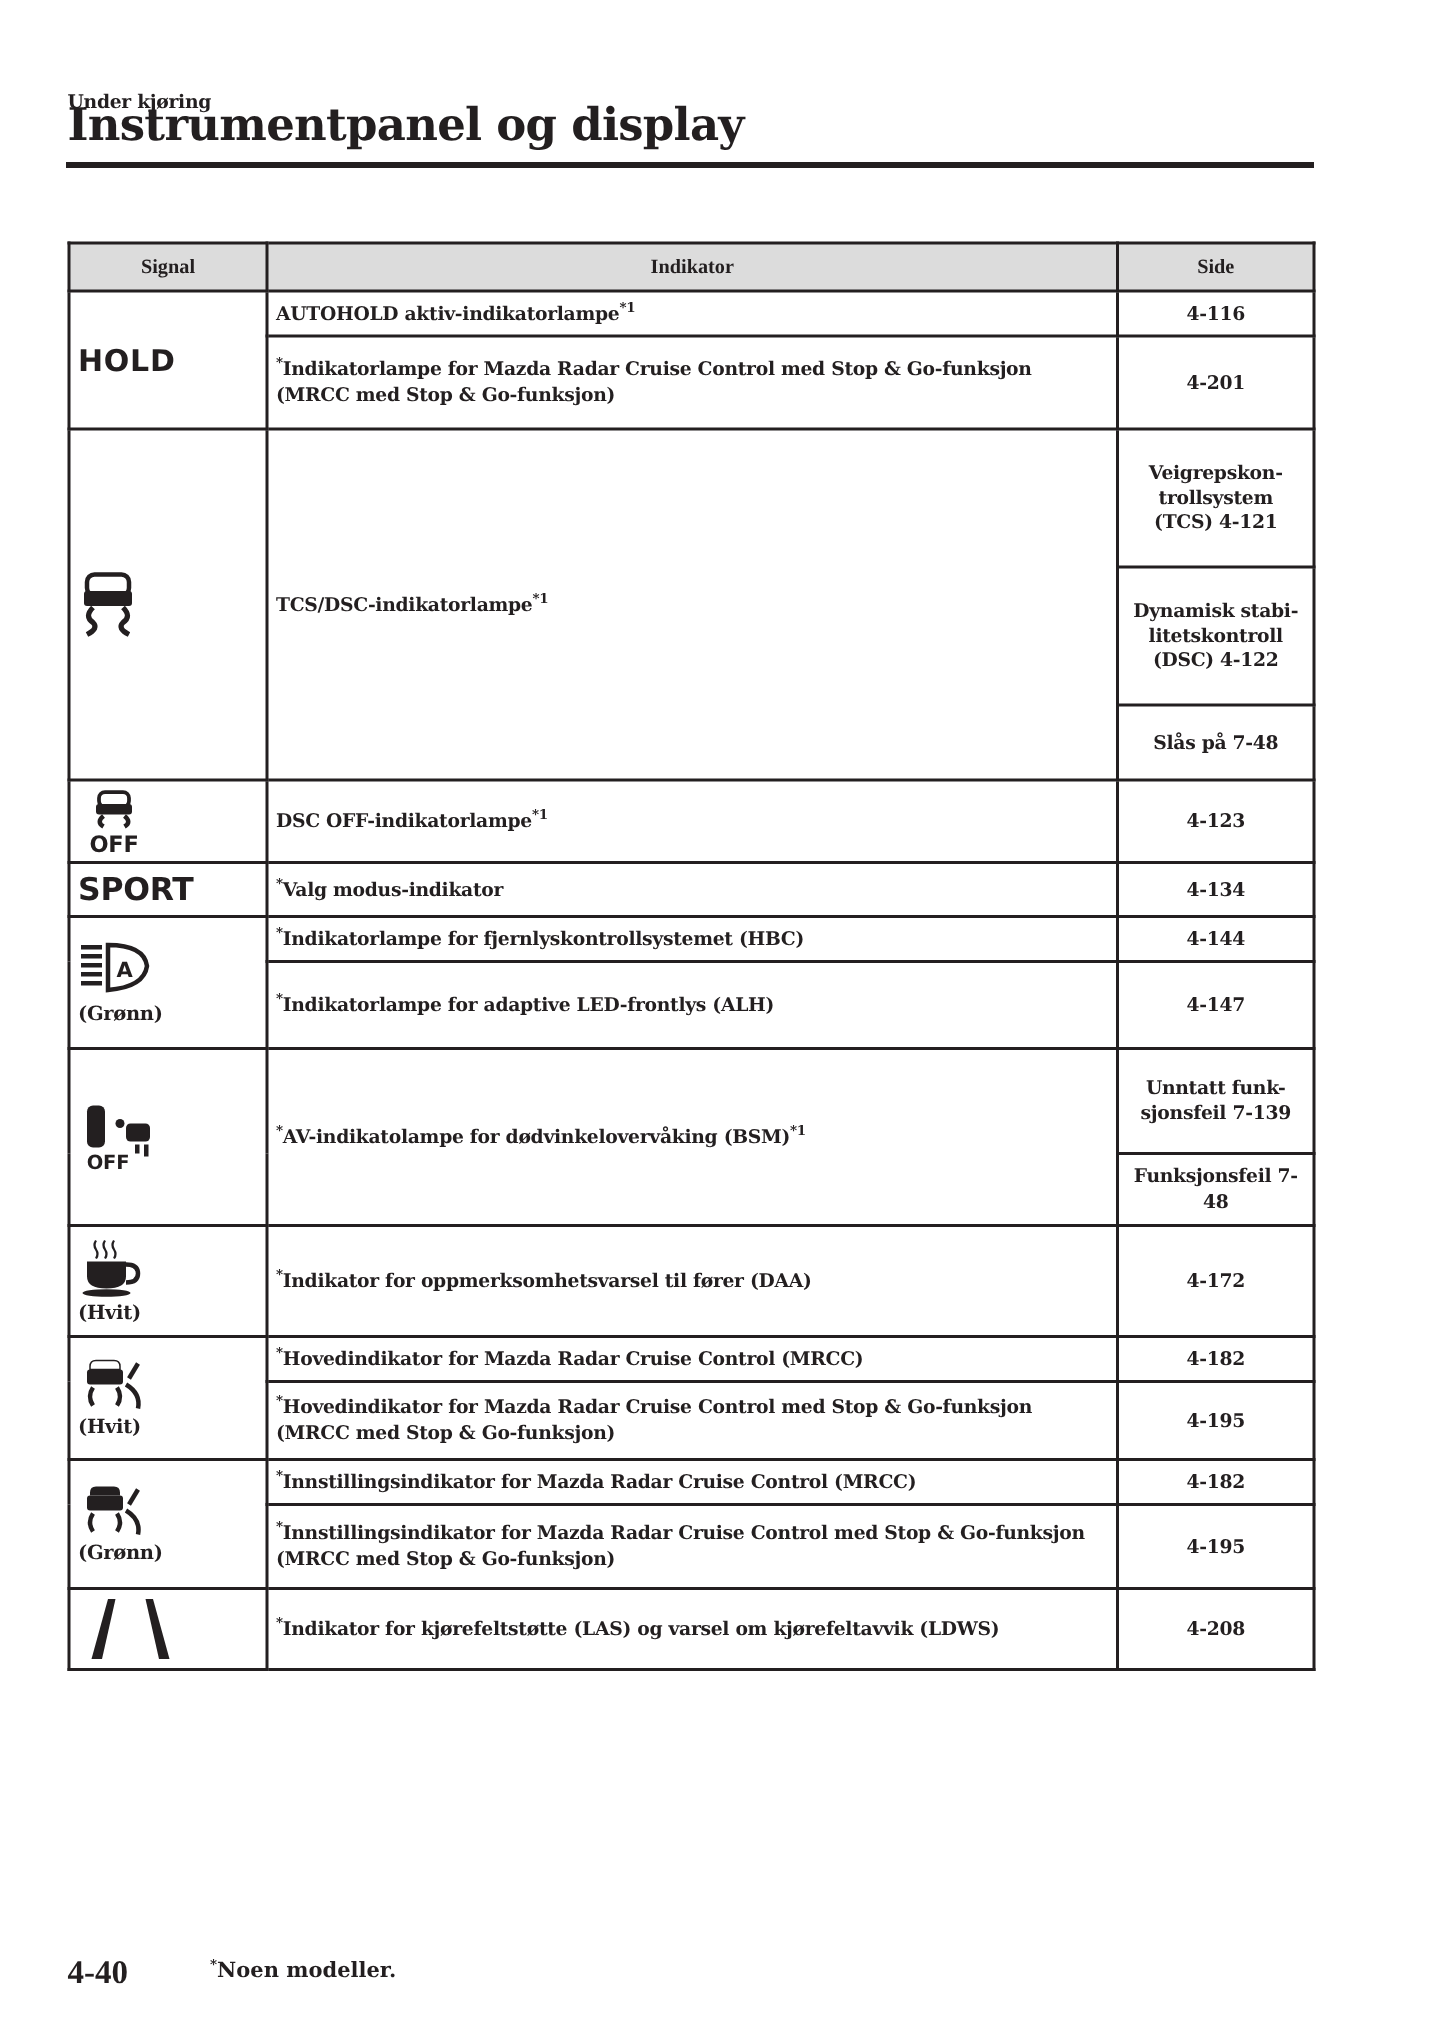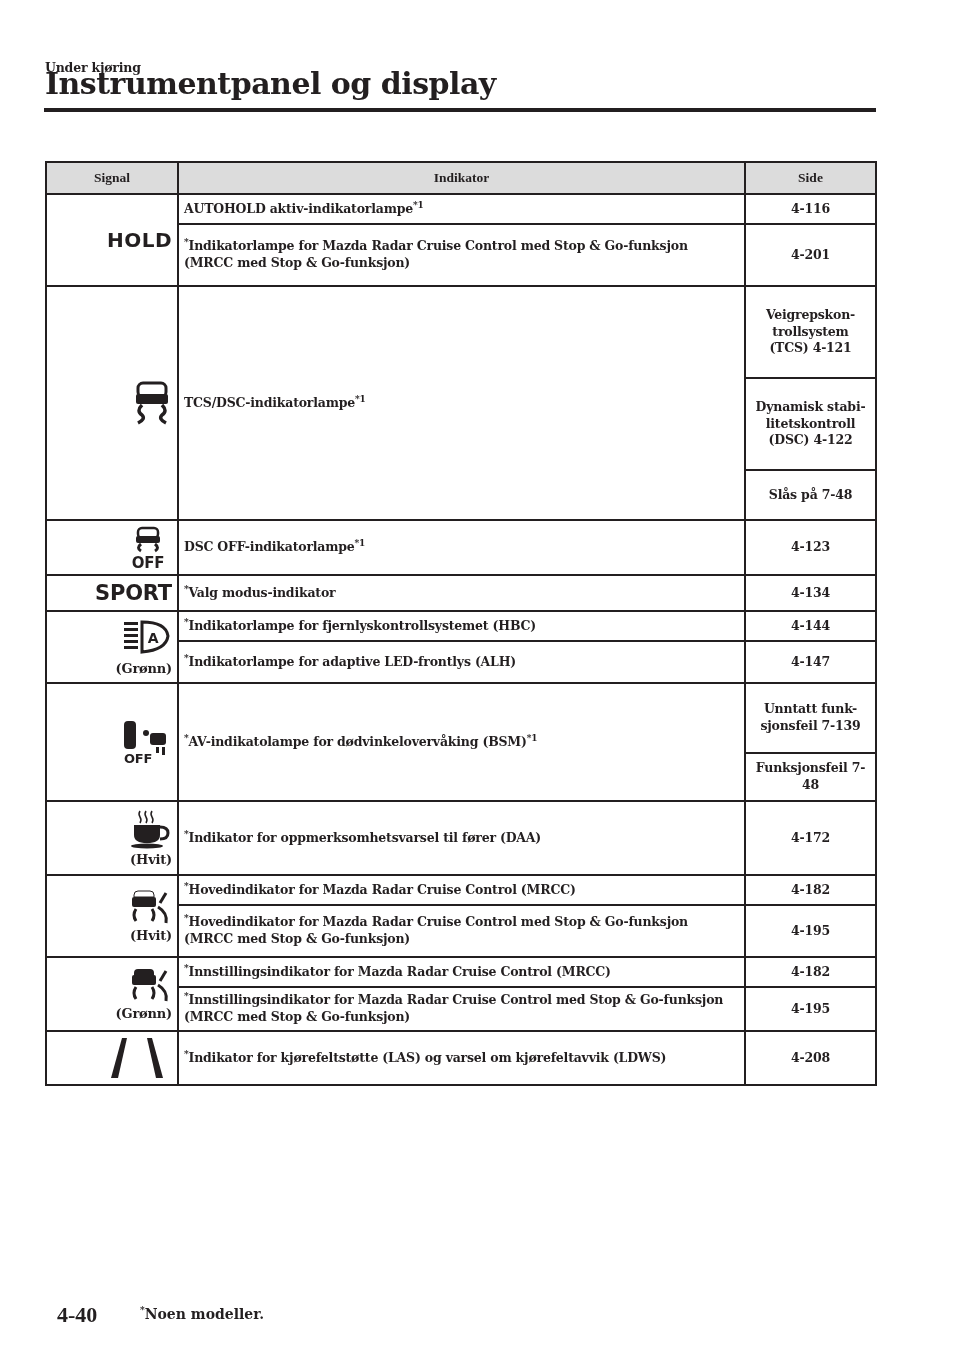--- a/index.html
+++ b/index.html
@@ -6,28 +6,28 @@
   body { width:960px; height:1362px; position:relative; font-family:"DejaVu Serif", "Liberation Serif", serif; color:#231f20; overflow:hidden; }
   .section-label { position:absolute; left:45px; top:60px; font-size:12.5px; font-weight:bold; letter-spacing:-0.2px; }
   .page-title { position:absolute; left:45px; top:66px; font-size:30px; font-weight:bold; letter-spacing:-0.5px; }
   .title-rule { position:absolute; left:44px; top:108px; width:832px; height:4px; background:#231f20; }
 
   table.ind { position:absolute; left:45px; top:161px; width:832px; border-collapse:collapse; font-size:12.5px; line-height:1.35;padding-left:29px; }
   table.ind td, table.ind th { border:2px solid #231f20; padding:3px 5px; vertical-align:middle; }
   table.ind th { background:#dcdcdc; font-weight:bold; font-size:13.5px; height:24px; text-align:center; font-family:"Liberation Serif", serif; }
   table.ind td { font-weight:bold; letter-spacing:-0.2px; }
   col.c1 { width:132px; } col.c3 { width:131px; }
-  .sig { text-align:right; }
+  .sig { text-align:left; }
   .side { text-align:center; }
   .sup { font-size:9px; vertical-align:super; line-height:0; }
   .star { font-size:9px; vertical-align:super; line-height:0; }
   .caption { display:block; font-size:13px; font-weight:bold; margin-top:2px; }
   .icon-text { font-family:"DejaVu Sans", sans-serif; font-weight:bold; font-size:20px; letter-spacing:0.5px; }
   .icon-sport { font-family:"DejaVu Sans", sans-serif; font-weight:bold; font-size:21px; }
-  .footer-page { position:absolute; left:45px; top:1302px; font-size:22px; font-weight:bold; font-family:"Liberation Serif", serif;margin-left:12px; }
+  .footer-page { position:absolute; left:45px; top:1302px; font-size:22px; font-weight:bold; font-family:"Liberation Serif", serif; }
   .footer-note { position:absolute; left:140px; top:1306px; font-size:14px; font-weight:bold; }
   svg { display:inline-block; vertical-align:middle; }
 </style>
 </head>
 <body>
 
 <div class="section-label">Under kjøring</div>
 <div class="page-title">Instrumentpanel og display</div>
 <div class="title-rule"></div>
 
@@ -114,21 +114,21 @@
               <rect x="2" y="28" width="14" height="3" fill="#231f20"></rect>
               <path d="M20 4 Q44 4 46 18 Q44 32 20 34 Z" fill="none" stroke="#231f20" stroke-width="3"></path>
               <text x="31" y="25" text-anchor="middle" font-family="DejaVu Sans, sans-serif" font-weight="bold" font-size="14" fill="#231f20">A</text>
             </svg>
         </span>
         <span class="caption">(Grønn)</span>
       </td>
       <td><span class="star">*</span><span>Indikatorlampe for fjernlyskontrollsystemet (HBC)</span></td>
       <td class="side">4-144</td>
     </tr>
-    <tr style="height:42px;">
+    <tr style="height:58px;">
       <td><span class="star">*</span><span>Indikatorlampe for adaptive LED-frontlys (ALH)</span></td>
       <td class="side">4-147</td>
     </tr>
 
     <tr style="height:70px;">
       <td class="sig" rowspan="2">
         <span>
           <svg width="54" height="50" viewBox="0 0 54 50">
               <rect x="6" y="4" width="12" height="28" rx="4" fill="#231f20"></rect>
               <rect x="32" y="16" width="16" height="12" rx="3" fill="#231f20"></rect>
@@ -196,21 +196,21 @@
               <path d="M26 20 Q30 26 26 32" fill="none" stroke="#231f20" stroke-width="3"></path>
               <path d="M32 18 Q42 24 40 34" fill="none" stroke="#231f20" stroke-width="3"></path>
               <path d="M34 14 L40 4" stroke="#231f20" stroke-width="3"></path>
             </svg>
         </span>
         <span class="caption">(Grønn)</span>
       </td>
       <td><span class="star">*</span><span>Innstillingsindikator for Mazda Radar Cruise Control (MRCC)</span></td>
       <td class="side">4-182</td>
     </tr>
-    <tr style="height:44px;">
+    <tr style="height:56px;">
       <td><span class="star">*</span><span>Innstillingsindikator for Mazda Radar Cruise Control med Stop &amp; Go-funksjon (MRCC med Stop &amp; Go-funksjon)</span></td>
       <td class="side">4-195</td>
     </tr>
 
     <tr style="height:54px;">
       <td class="sig">
         <span>
           <svg width="70" height="44" viewBox="0 0 70 44">
               <polygon points="20,2 25,2 16,42 9,42" fill="#231f20"></polygon>
               <polygon points="45,2 50,2 61,42 54,42" fill="#231f20"></polygon>

